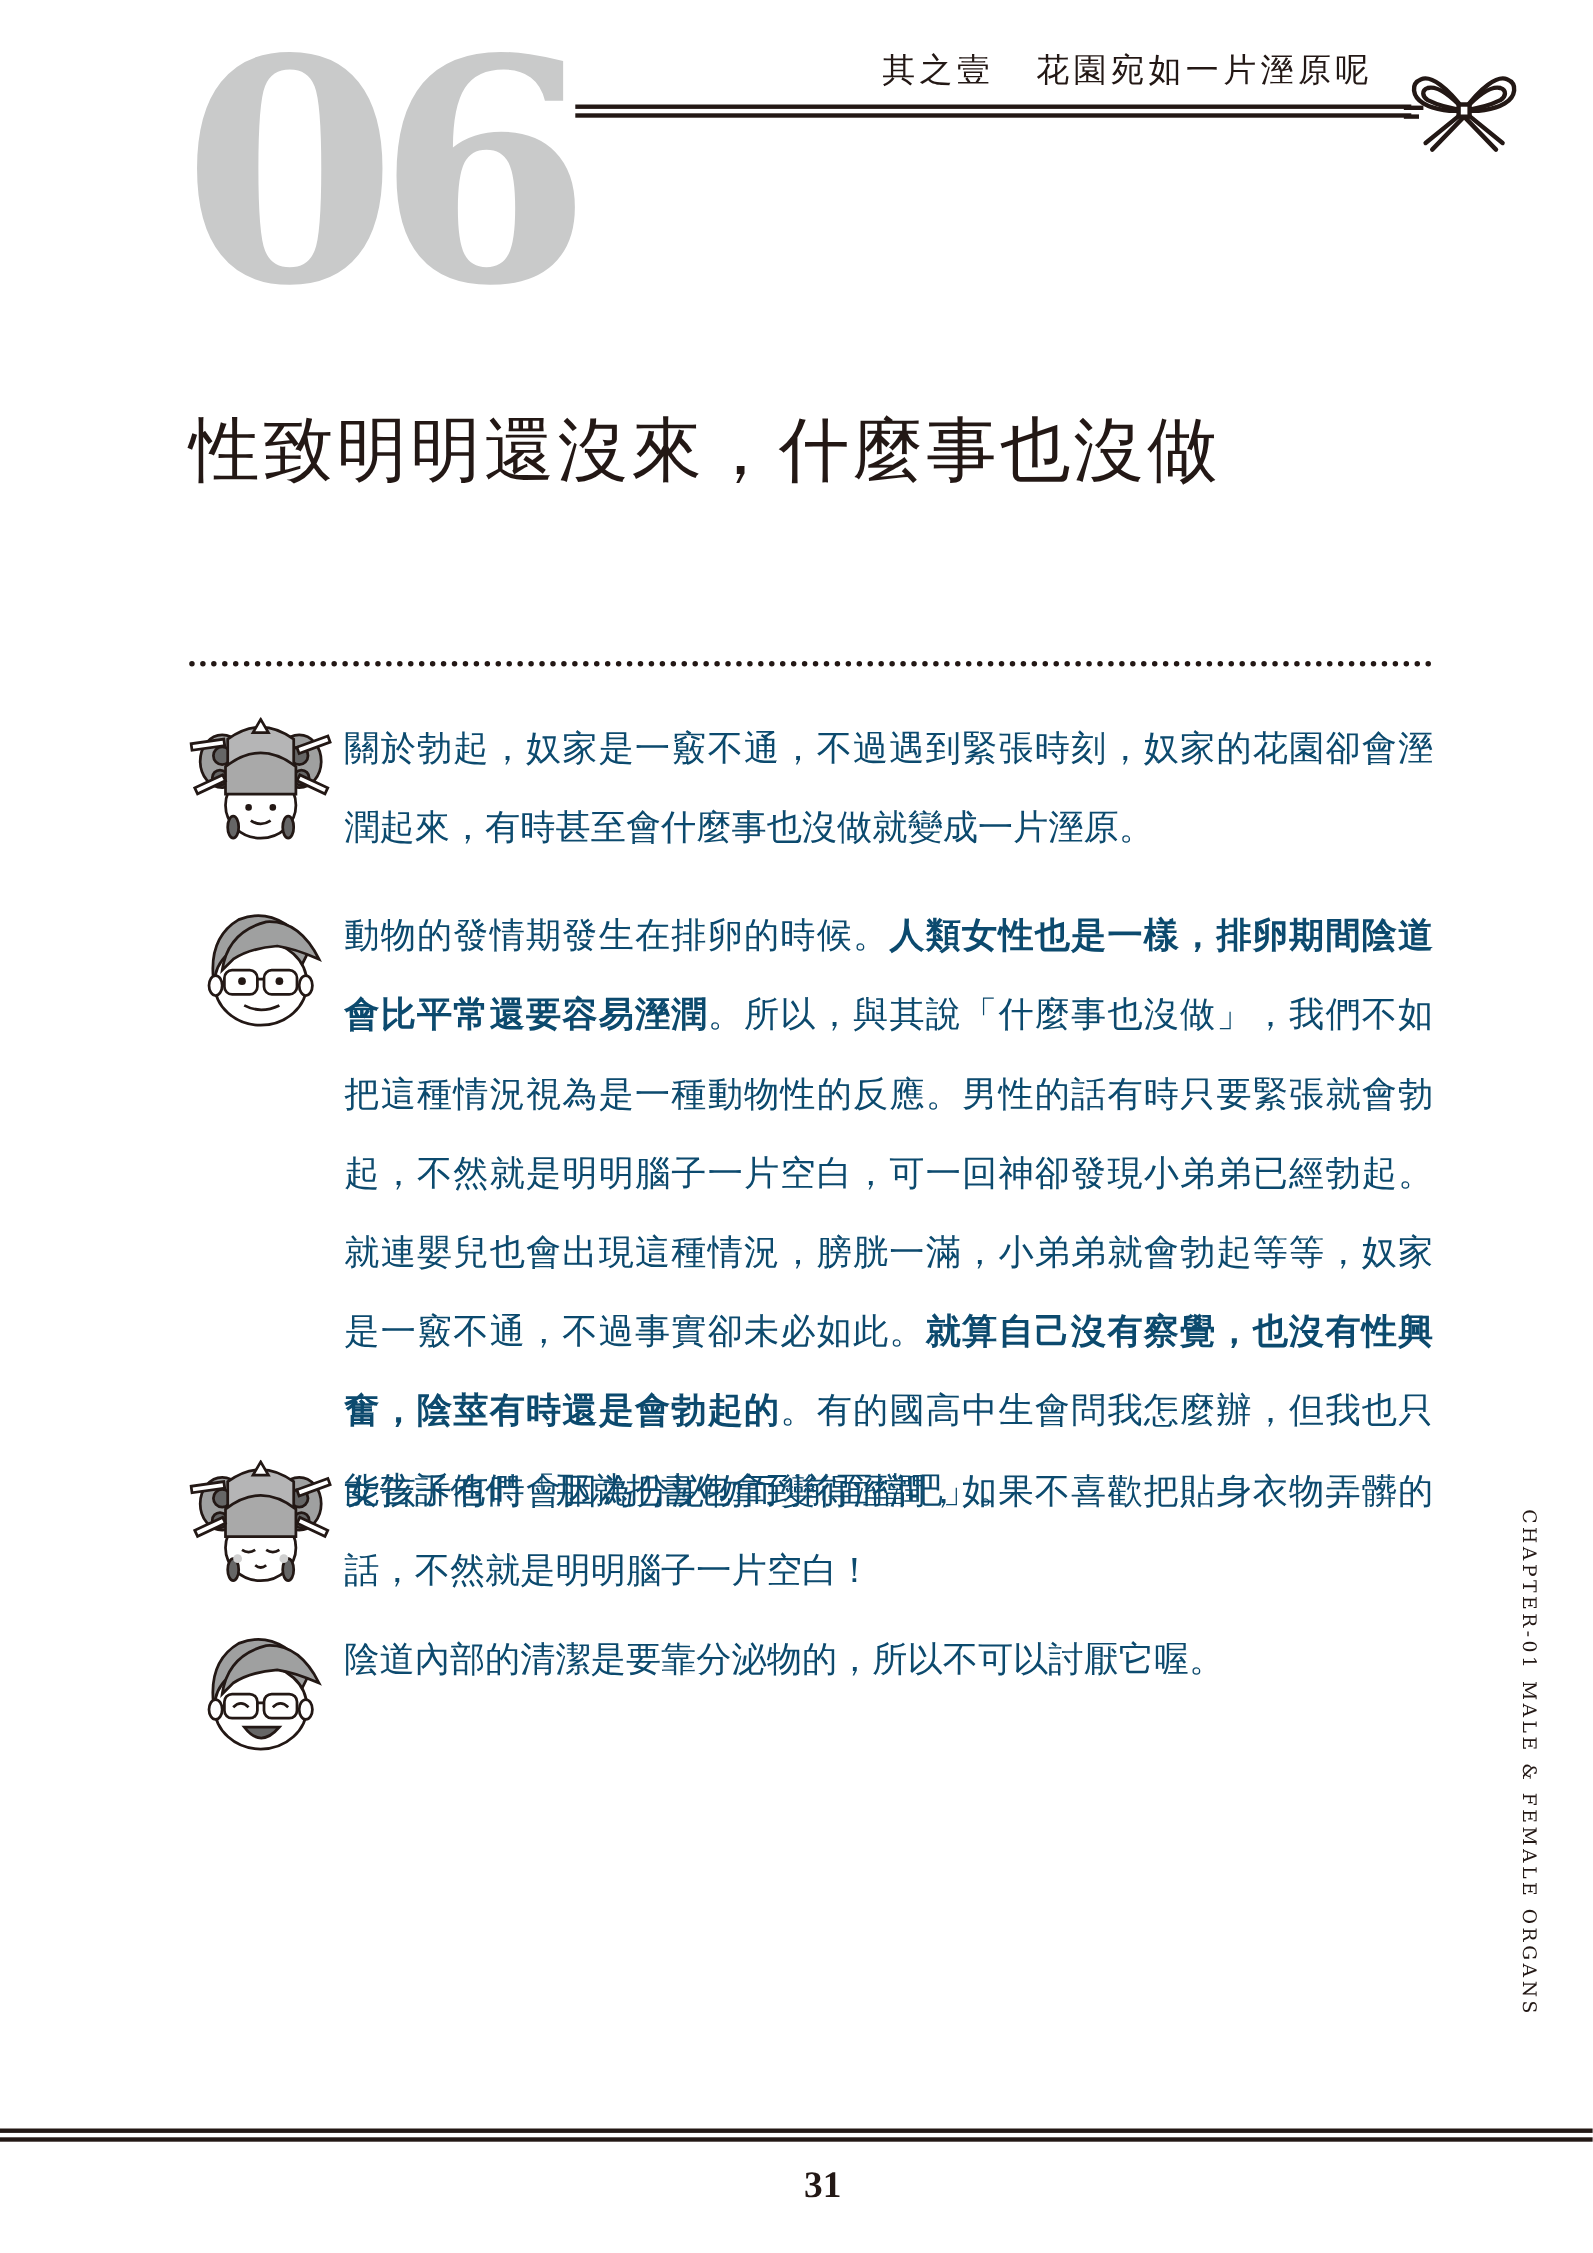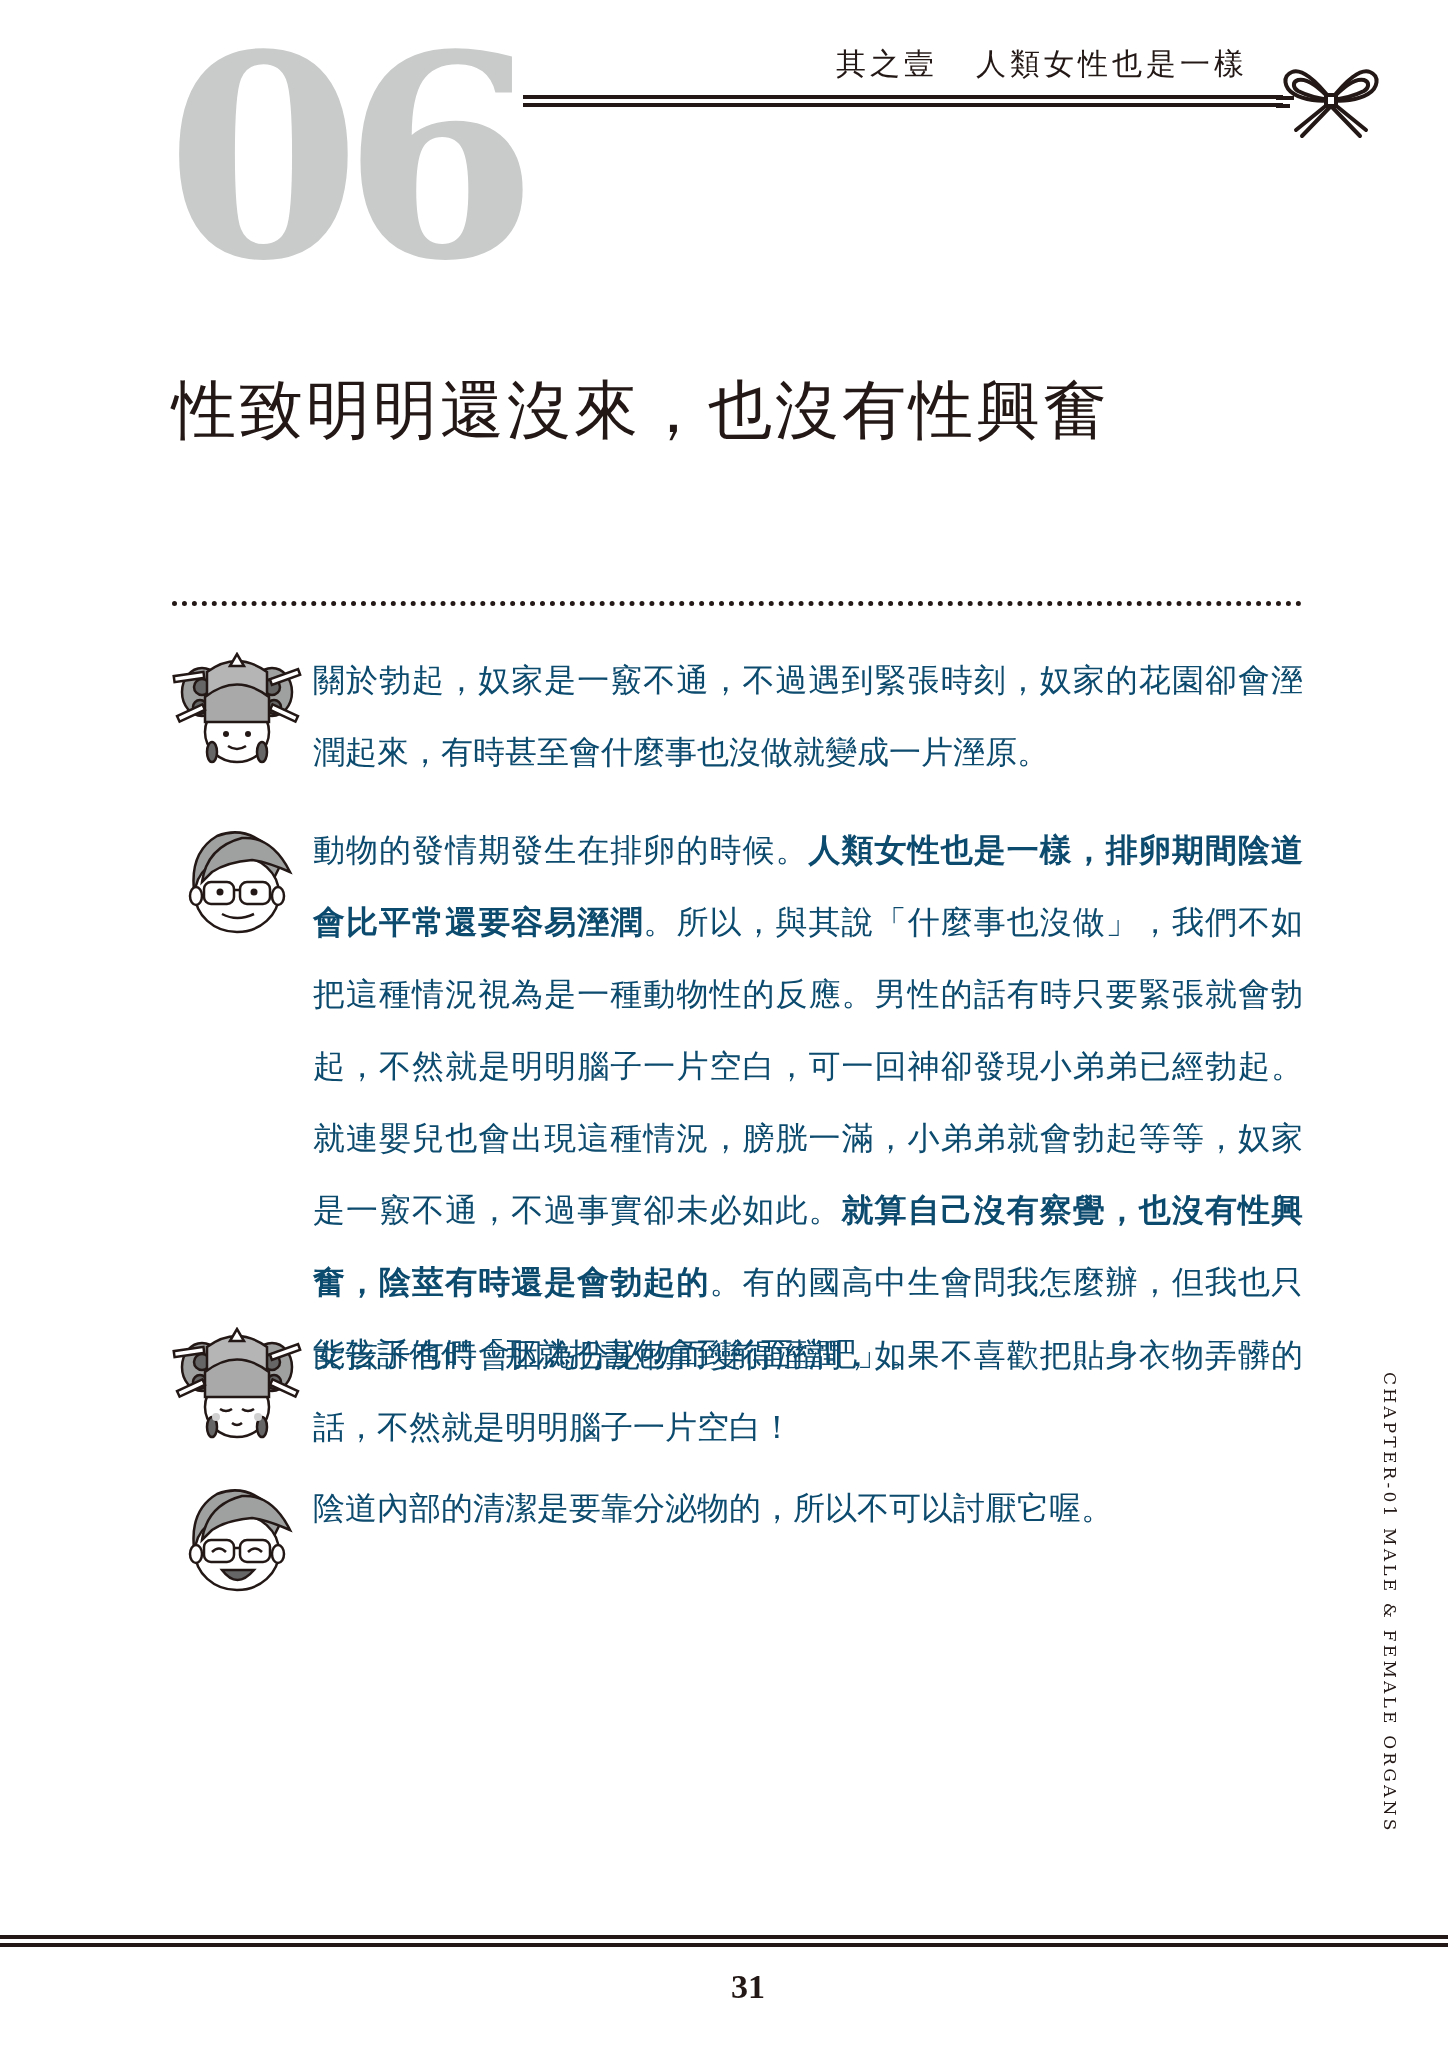--- a/index.html
+++ b/index.html
@@ -56,21 +56,21 @@
     font-family: "Liberation Serif", "DejaVu Serif", serif;
     font-size: 34px; font-weight: bold; color: #231815; padding-left: 24px;
   }
 </style>
 </head>
 <body>
 
 <div class="chapter-number">06</div>
 
 <div class="header-title">
-  <span class="part">其之壹</span><span>人類女性也是一樣</span>
+  <span class="part">其之壹</span><span>花園宛如一片溼原呢</span>
 </div>
 <div class="header-rule">
     <div class="l1"></div>
     <div class="l2"></div>
   </div>
 <svg class="bow" viewBox="0 0 110 82">
   <g fill="none" stroke="#231815" stroke-width="4" stroke-linejoin="round" stroke-linecap="round">
     <path d="M55 42 C40 22 25 10 16 14 C6 18 8 30 18 36 C28 42 45 44 55 42 Z"></path>
     <path d="M55 42 C42 28 30 20 22 22 C16 24 17 30 22 33 C32 38 45 41 55 42"></path>
     <path d="M55 42 C70 22 85 10 94 14 C104 18 102 30 92 36 C82 42 65 44 55 42 Z"></path>
@@ -79,21 +79,21 @@
       <path d="M55 48 L26 78"></path>
     <path d="M58 46 L90 72"></path>
       <path d="M55 48 L84 78"></path>
     <rect x="50" y="37" width="10" height="11" fill="#fff"></rect>
   </g>
   <rect x="0" y="38" width="18" height="4" fill="#231815"></rect>
   <rect x="0" y="46" width="14" height="4" fill="#231815"></rect>
 </svg>
 
 <div class="question">
-  <div>性致明明還沒來，也沒有性興奮</div>
+  <div>性致明明還沒來，什麼事也沒做</div>
 </div>
 
 <div class="dotted-rule"></div>
 
 <div class="block" style="top:652px;">
   <svg class="avatar" viewBox="0 0 130 120">
     <g stroke="#231815" stroke-width="2.5" fill="#9fa0a0">
       <ellipse cx="30" cy="40" rx="20" ry="24"></ellipse>
         <ellipse cx="100" cy="40" rx="20" ry="24"></ellipse>
       <circle cx="30" cy="35" r="8" fill="#666"></circle>

